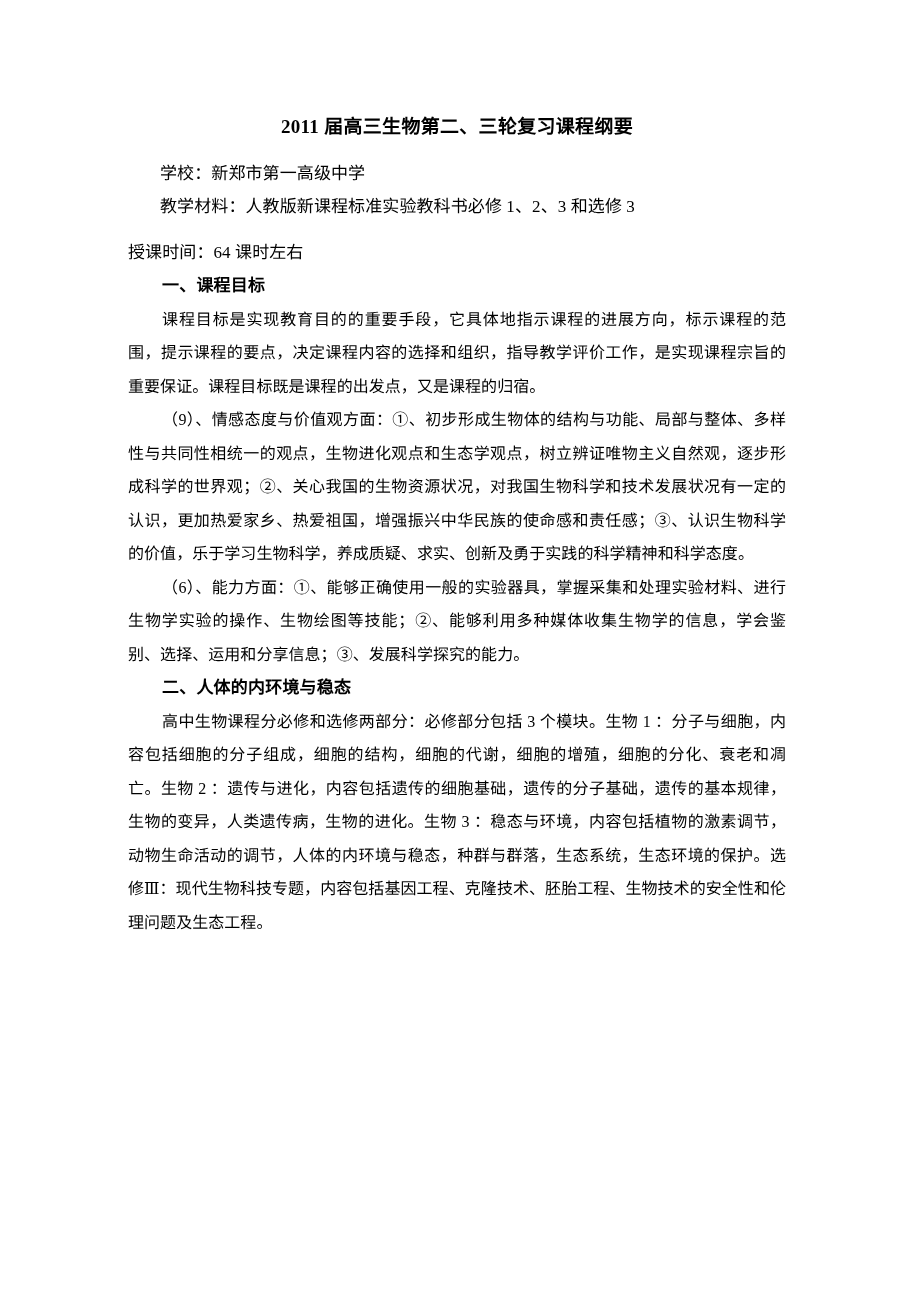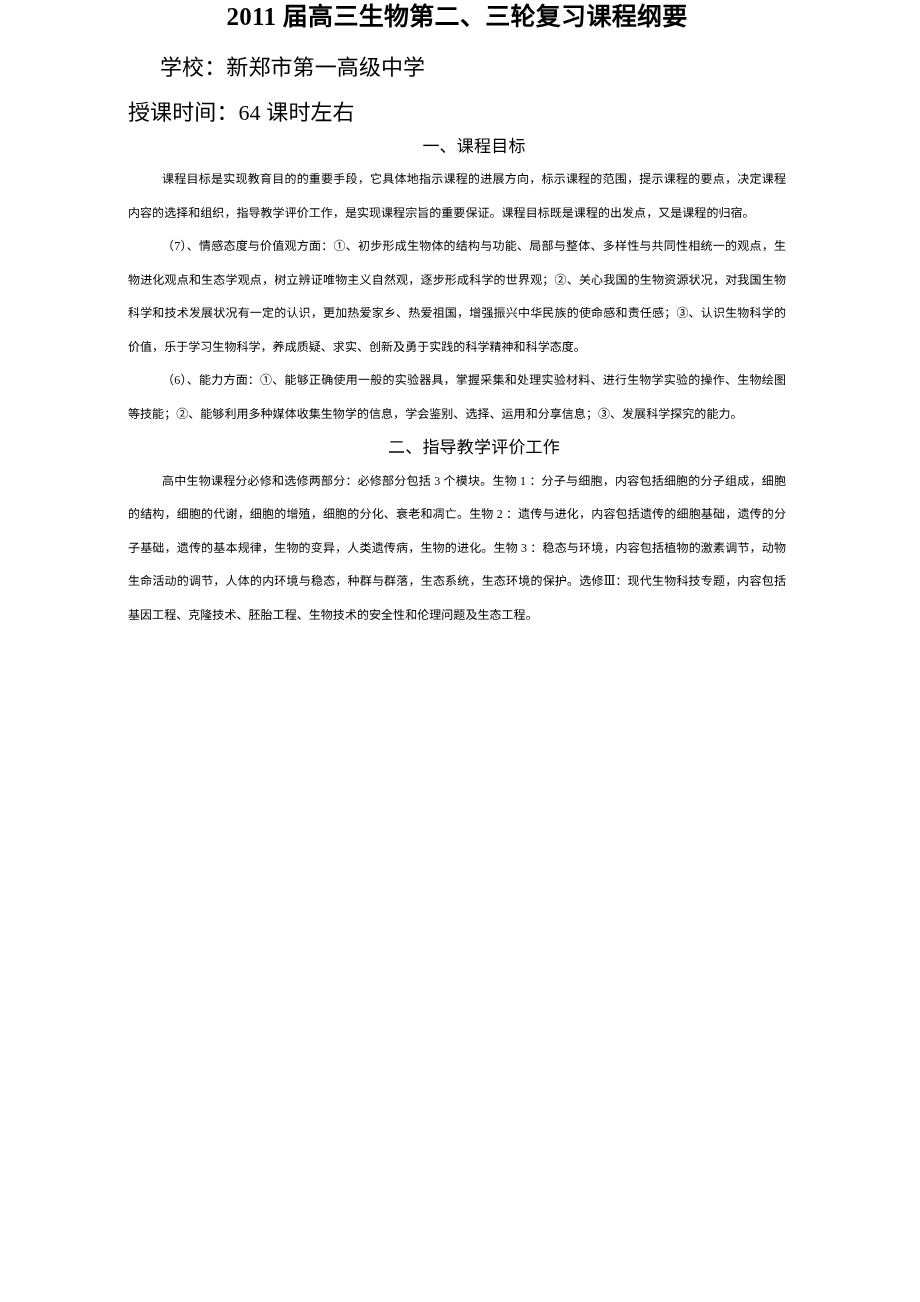--- a/index.html
+++ b/index.html
@@ -24,53 +24,53 @@
     padding: 0;
     background: #ffffff;
   }
   .content {
     position: absolute;
     left: 128px;
     top: 0;
     width: 658px;
   }
   .doc-title {
-    font-size: 25px;
+    font-size: 19px;
     font-weight: bold;
     text-align: center;
     letter-spacing: 0.3px;
     margin: 0;
+    padding-top: 114px;
     line-height: 1.35;
     white-space: nowrap;
   }
   .meta-block {
     margin-top: 17px;
   }
   .meta-line {
-    font-size: 22px;
+    font-size: 17px;
     line-height: 33.5px;
     text-indent: 32px;
     white-space: nowrap;
     letter-spacing: 0.1px;
   }
   .meta-line.flush {
     text-indent: 0px;
     margin-top: 12px;
   }
   .section-heading {
     font-size: 17px;
-    font-weight: normal;
+    font-weight: bold;
     line-height: 33.5px;
     text-indent: 34px;
     letter-spacing: 0.2px;
     margin: 0;
-    text-align: center;
   }
   .para {
-    font-size: 12px;
+    font-size: 16px;
     line-height: 33.5px;
     text-indent: 34px;
     margin: 0;
     text-align: justify;
     text-justify: inter-ideograph;
     letter-spacing: 0.05px;
   }
   .sec-body {
     margin: 0;
   }
@@ -78,30 +78,31 @@
 </head>
 <body>
 
 <div class="page">
   <div class="content">
 
     <h1 class="doc-title">2011 届高三生物第二、三轮复习课程纲要</h1>
 
     <div class="meta-block">
       <div class="meta-line">学校：新郑市第一高级中学</div>
+      <div class="meta-line">教学材料：人教版新课程标准实验教科书必修 1、2、3 和选修 3</div>
       <div class="meta-line flush">授课时间：64 课时左右</div>
     </div>
 
     <div class="sec-body">
       <div class="section-heading">一、课程目标</div>
       <p class="para">课程目标是实现教育目的的重要手段，它具体地指示课程的进展方向，标示课程的范围，提示课程的要点，决定课程内容的选择和组织，指导教学评价工作，是实现课程宗旨的重要保证。课程目标既是课程的出发点，又是课程的归宿。</p>
-      <p class="para">（7）、情感态度与价值观方面：①、初步形成生物体的结构与功能、局部与整体、多样性与共同性相统一的观点，生物进化观点和生态学观点，树立辨证唯物主义自然观，逐步形成科学的世界观；②、关心我国的生物资源状况，对我国生物科学和技术发展状况有一定的认识，更加热爱家乡、热爱祖国，增强振兴中华民族的使命感和责任感；③、认识生物科学的价值，乐于学习生物科学，养成质疑、求实、创新及勇于实践的科学精神和科学态度。</p>
+      <p class="para">（9）、情感态度与价值观方面：①、初步形成生物体的结构与功能、局部与整体、多样性与共同性相统一的观点，生物进化观点和生态学观点，树立辨证唯物主义自然观，逐步形成科学的世界观；②、关心我国的生物资源状况，对我国生物科学和技术发展状况有一定的认识，更加热爱家乡、热爱祖国，增强振兴中华民族的使命感和责任感；③、认识生物科学的价值，乐于学习生物科学，养成质疑、求实、创新及勇于实践的科学精神和科学态度。</p>
       <p class="para">（6）、能力方面：①、能够正确使用一般的实验器具，掌握采集和处理实验材料、进行生物学实验的操作、生物绘图等技能；②、能够利用多种媒体收集生物学的信息，学会鉴别、选择、运用和分享信息；③、发展科学探究的能力。</p>
     </div>
 
     <div class="sec-body">
-      <div class="section-heading">二、指导教学评价工作</div>
+      <div class="section-heading">二、人体的内环境与稳态</div>
       <p class="para">高中生物课程分必修和选修两部分：必修部分包括 3 个模块。生物 1 ：分子与细胞，内容包括细胞的分子组成，细胞的结构，细胞的代谢，细胞的增殖，细胞的分化、衰老和凋亡。生物 2 ：遗传与进化，内容包括遗传的细胞基础，遗传的分子基础，遗传的基本规律，生物的变异，人类遗传病，生物的进化。生物 3 ：稳态与环境，内容包括植物的激素调节，动物生命活动的调节，人体的内环境与稳态，种群与群落，生态系统，生态环境的保护。选修Ⅲ：现代生物科技专题，内容包括基因工程、克隆技术、胚胎工程、生物技术的安全性和伦理问题及生态工程。</p>
     </div>
 
 
   </div>
 </div>
 
 </body></html>

